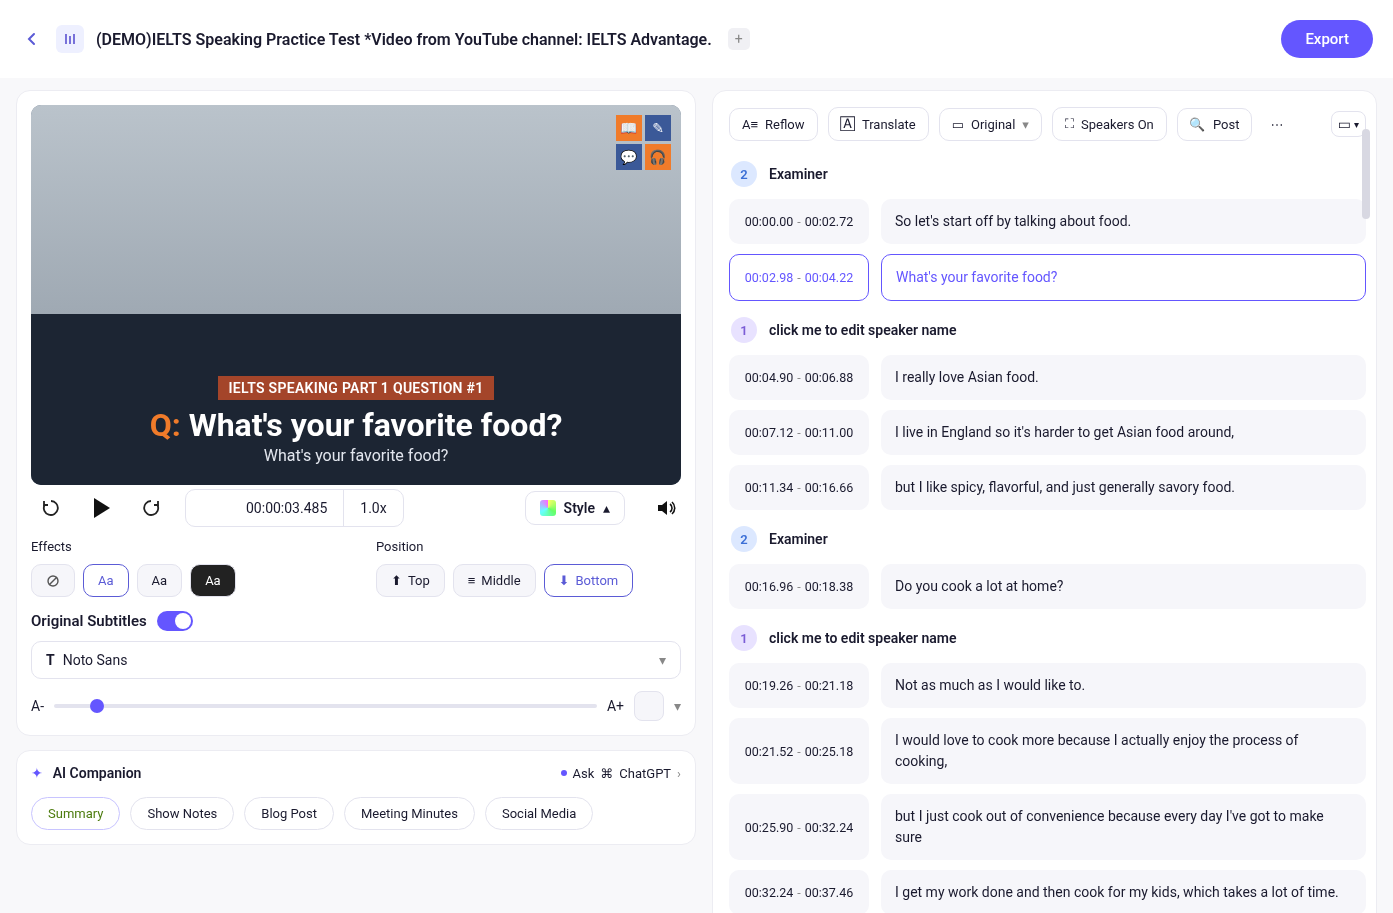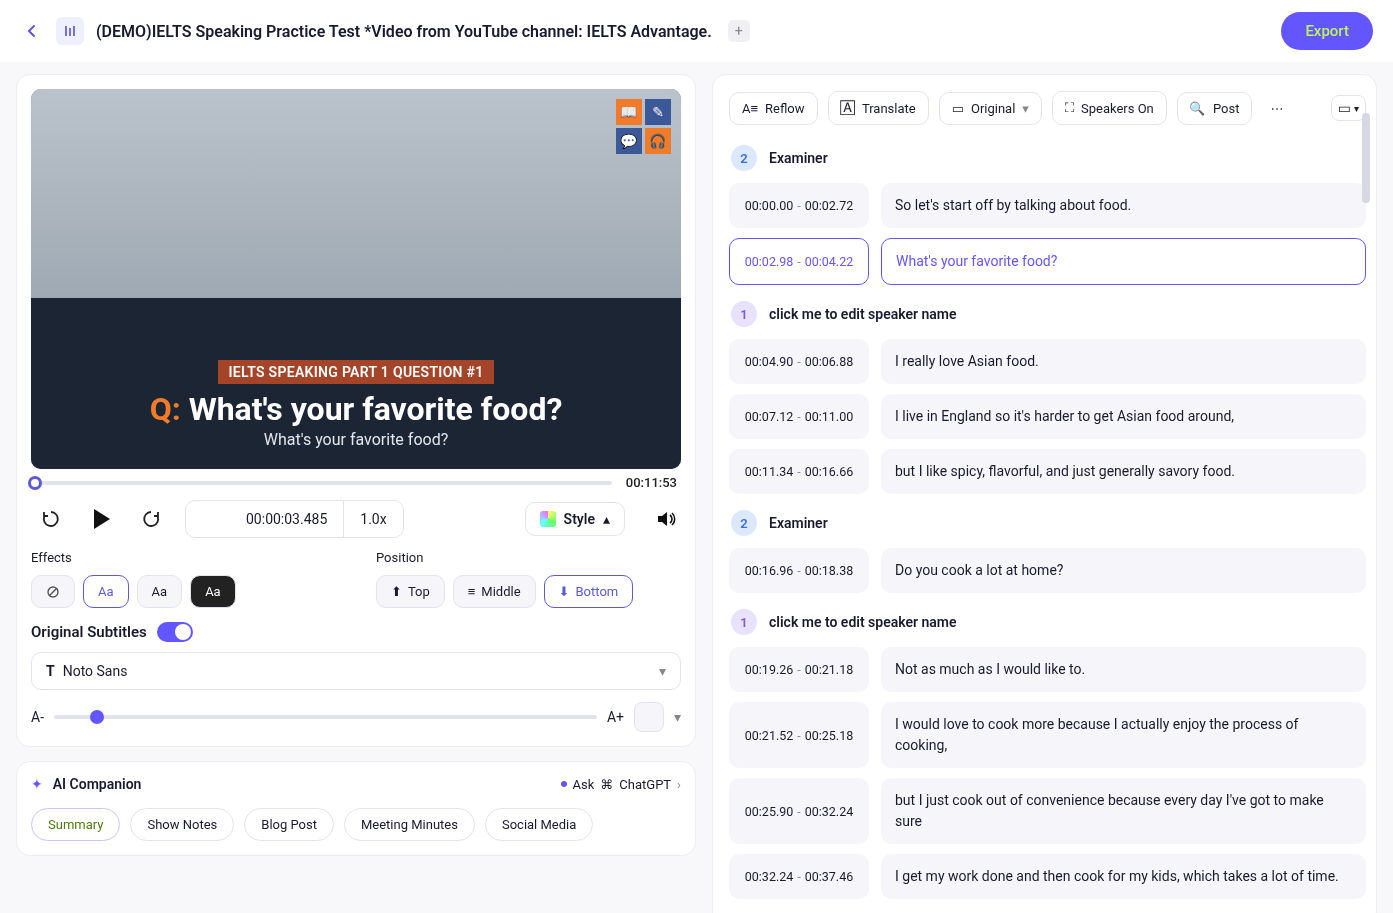--- a/index.html
+++ b/index.html
@@ -1,23 +1,23 @@
 <!DOCTYPE html>
 <html><head>
 <meta charset="utf-8">
 <style>
 * { margin: 0; padding: 0; box-sizing: border-box; font-family: -apple-system, BlinkMacSystemFont, "Segoe UI", Roboto, sans-serif; }
 body { background: #f8f8fa; color: #1a1a2e; font-size: 14px; }
-.header { display: flex; align-items: center; padding: 12px 20px; background: #fff; gap: 12px; }
+.header { display: flex; align-items: center; padding: 20px 20px; background: #fff; gap: 12px; }
 .back-btn { width: 24px; height: 24px; display: flex; align-items: center; justify-content: center; color: #5b5bd6; cursor: pointer; }
 .logo-badge { width: 28px; height: 28px; background: #eef0ff; border-radius: 6px; display: flex; align-items: center; justify-content: center; color: #5b5bd6; font-size: 14px; }
 .title { font-size: 16px; font-weight: 600; flex: 0 0 auto; }
 .add-btn { width: 22px; height: 22px; border-radius: 5px; background: #f0f0f4; display: flex; align-items: center; justify-content: center; color: #888; cursor: pointer; font-size: 14px; margin-left: 4px;}
 .spacer { flex: 1; }
-.export-btn { background: #6456ff; color: #bef264; border: none; border-radius: 20px; padding: 10px 24px; font-size: 15px; font-weight: 500; cursor: pointer; }
+.export-btn { background: #6456ff; color: #ffffff; border: none; border-radius: 20px; padding: 10px 24px; font-size: 15px; font-weight: 500; cursor: pointer; }
 .main { display: flex; gap: 16px; padding: 12px 16px; align-items: flex-start; }
 .left-col { flex: 0 0 680px; display: flex; flex-direction: column; gap: 14px; }
 .right-col { flex: 1; background: #fff; border: 1px solid #ececf2; border-radius: 14px; padding: 16px 10px 16px 16px; min-height: 820px; position: relative; }
 .panel { background: #fff; border: 1px solid #ececf2; border-radius: 14px; padding: 14px; }
 .video-area { overflow: hidden; border-radius: 10px; position: relative; height: 380px; background: linear-gradient(#6b7a8f, #465365); }
 .video-inner { position: absolute; inset: 0; background: linear-gradient(180deg, #bac3cb 0%, #9fa9b3 55%, #1c2533 55%, #1c2533 100%); }
 .video-overlay-icons { position: absolute; top: 10px; right: 10px; display: grid; grid-template-columns: 1fr 1fr; gap: 3px; }
 .ov-icon { width: 26px; height: 26px; display:flex; align-items:center; justify-content:center; color:#fff; font-size:14px;}
 .ov1{background:#f07b2a;} .ov2{background:#3b5998;} .ov3{background:#3b5998;} .ov4{background:#f07b2a;}
 .video-caption-area { position: absolute; bottom: 20px; left: 0; right: 0; text-align: center; }
@@ -112,26 +112,20 @@
             <div class="ov-icon ov2">✎</div>
           <div class="ov-icon ov3">💬</div>
             <div class="ov-icon ov4">🎧</div>
         </div>
         <div class="video-caption-area">
           <div class="tag-bar">IELTS SPEAKING PART 1 QUESTION #1</div>
           <div class="q-line"><span class="q-mark">Q:</span> <span>What's your favorite food?</span></div>
           <div class="sub-line">What's your favorite food?</div>
         </div>
       </div>
-      <div class="timeline-row">
-        <div class="timeline">
-            <div class="timeline-thumb"></div>
-          </div>
-        <div class="duration">00:11:53</div>
-      </div>
       <div class="controls-row">
         <div class="icon-btn">
             <svg width="22" height="22" viewBox="0 0 22 22">
               <path d="M11 4 A7 7 0 1 1 4.5 8" stroke="#222" stroke-width="1.8" fill="none"></path>
               <path d="M4 4 L4 8 L8 8" stroke="#222" stroke-width="1.8" fill="none"></path>
             </svg>
           </div>
         <div class="icon-btn play-btn">
             <svg width="26" height="26" viewBox="0 0 26 26">
               <path d="M6 3 L22 13 L6 23 Z" fill="#111"></path>

